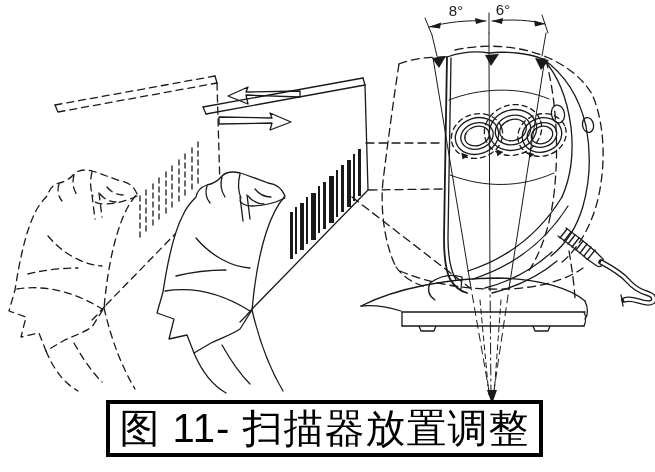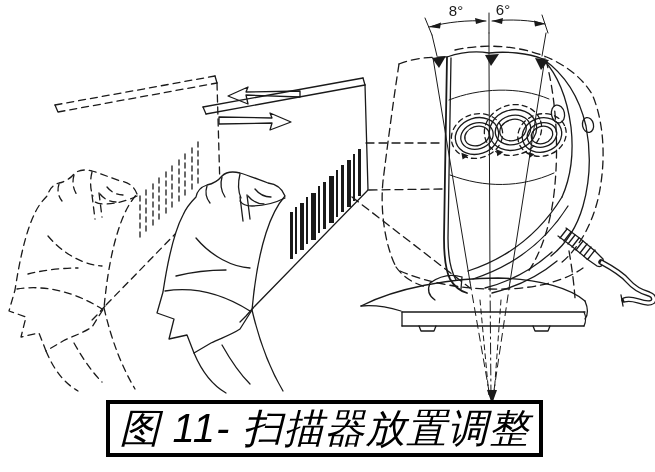--- a/index.html
+++ b/index.html
@@ -13,21 +13,21 @@
   .dshs{stroke-dasharray:5 4;}
   .ddot{stroke-dasharray:11 4 2 4;}
   .blk{fill:#1a1a1a;stroke:none;}
   .wfill{fill:#fff;}
   use.ghost{stroke-dasharray:7 5;}
   .dim-label{font:15px "Liberation Sans",sans-serif;fill:#1a1a1a;}
   .caption-box{position:absolute;left:106px;top:400px;width:437px;height:57px;
     box-sizing:border-box;border:4px solid #000;background:#fff;
     display:flex;align-items:center;justify-content:center;}
   .caption-text{font-size:40px;letter-spacing:1px;color:#000;white-space:nowrap;
-    font-family:"Liberation Sans",sans-serif;font-style:italic;}
+    font-family:"Liberation Sans",sans-serif;}
 </style>
 </head>
 <body>
 
 <div class="stage">
 <svg width="655" height="472" viewBox="0 0 655 472">
 
   <defs>
     <g id="handcard">
 

